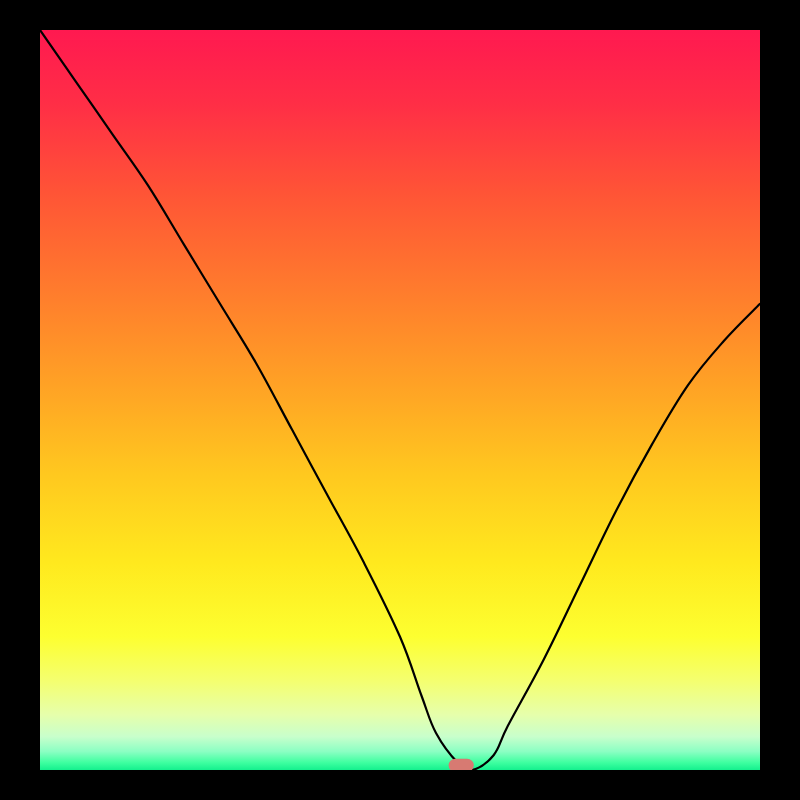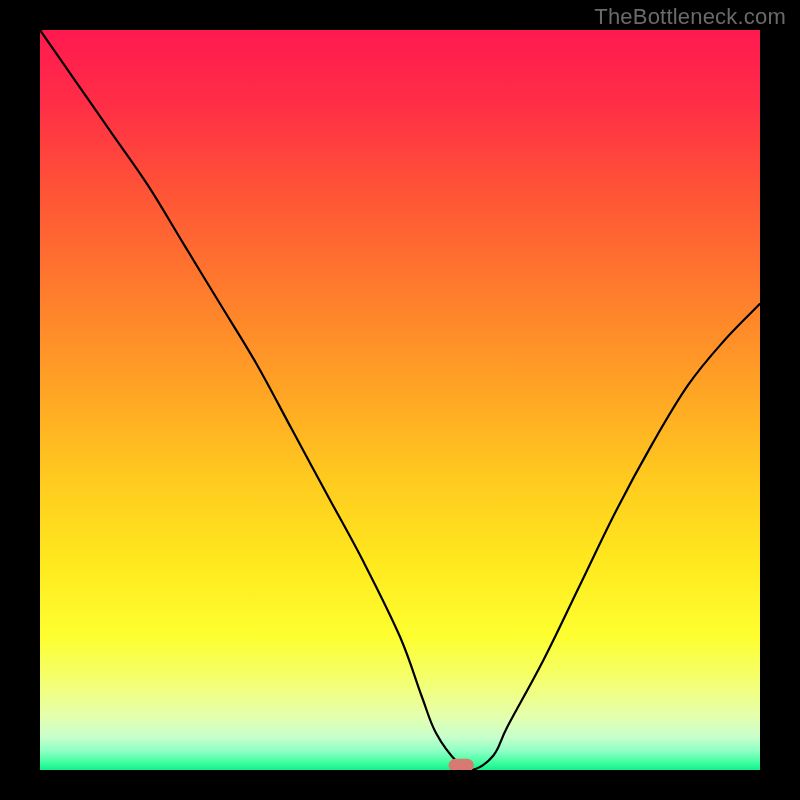--- a/index.html
+++ b/index.html
@@ -35,21 +35,20 @@
     height: 740px;
   }
   .plot svg {
     display: block;
   }
 </style>
 </head>
 <body>
 
 <div class="frame">
-  <div class="watermark">TheBottleneck.com</div>
 
   <div class="plot">
     <svg id="plot-svg" width="720" height="740" viewBox="0 0 720 740">
         <defs>
           <linearGradient id="bg-grad" x1="0" y1="0" x2="0" y2="1">
             <stop offset="0%" stop-color="#ff1950"></stop>
             <stop offset="10%" stop-color="#ff2e46"></stop>
             <stop offset="22%" stop-color="#ff5436"></stop>
             <stop offset="35%" stop-color="#ff7b2d"></stop>
             <stop offset="48%" stop-color="#ffa225"></stop>

